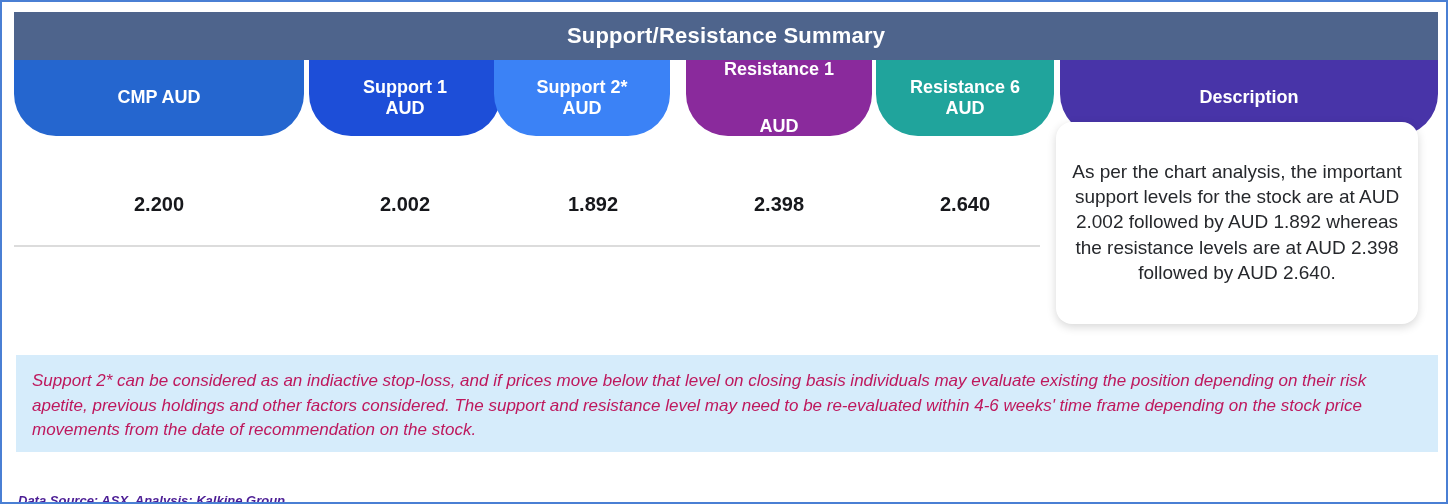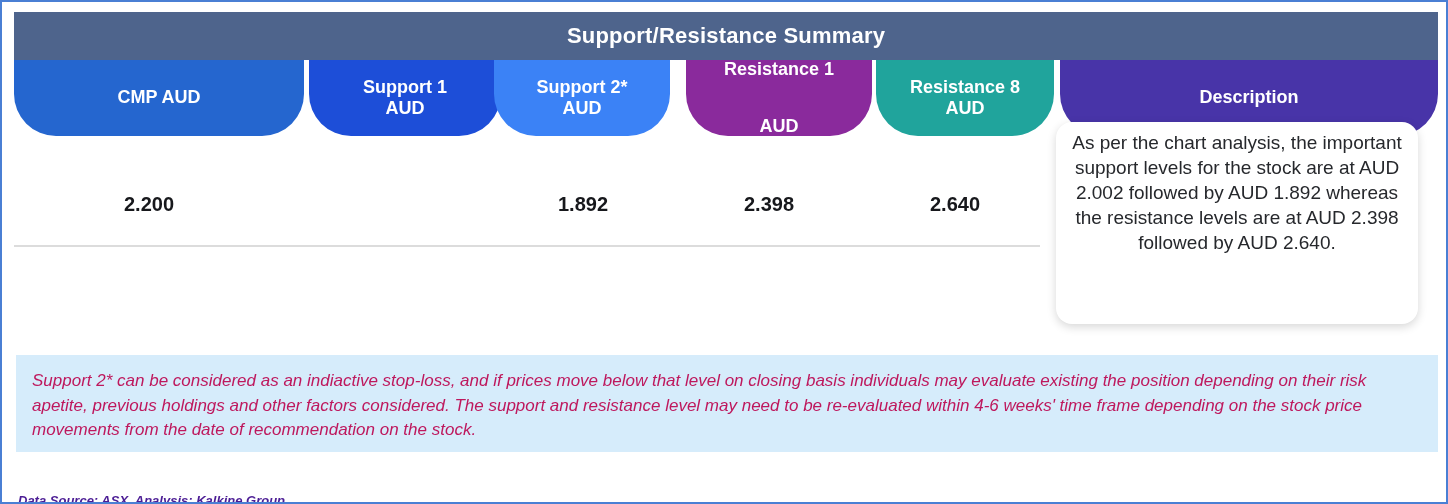--- a/index.html
+++ b/index.html
@@ -72,21 +72,21 @@
   .pill-cmp        { left: 0px;    width: 290px; background: #2566cf; }
   .pill-support1   { left: 295px;  width: 192px; background: #1d4ed8; }
   .pill-support2   { left: 480px;  width: 176px; background: #3b82f6; }
   .pill-res1       { left: 672px;  width: 186px; background: #8a2a9c; gap: 36px; }
   .pill-res2       { left: 862px;  width: 178px; background: #20a49c; }
   .pill-desc       { left: 1046px; width: 378px; background: #4834a8; }
 
   
   .data-row {
     position: absolute;
-    left: 2px;
+    left: 12px;
     top: 134px;
     width: 1026px;
     height: 110px;
   }
   .data-cell {
     position: absolute;
     top: 58px;
     text-align: center;
     color: #17181c;
     font-size: 20px;
@@ -112,20 +112,21 @@
   .desc-card {
     position: absolute;
     left: 1054px;
     top: 120px;
     width: 362px;
     height: 202px;
     background: #ffffff;
     border-radius: 16px;
     box-shadow: 0 3px 10px rgba(0,0,0,0.16);
     display: flex;
+    align-items: center;
     justify-content: center;
     padding: 8px 14px 10px 14px;
     box-sizing: border-box;
   }
   .desc-text {
     color: #26282c;
     font-size: 19px;
     line-height: 1.32;
     text-align: center;
   }
@@ -185,32 +186,33 @@
       <span>Support 2*</span>
       <span>AUD</span>
     </div>
 
     <div class="pill pill-res1">
       <span>Resistance 1</span>
       <span>AUD</span>
     </div>
 
     <div class="pill pill-res2">
-      <span>Resistance 8</span>
+      <span>Resistance 6</span>
       <span>AUD</span>
     </div>
 
     <div class="pill pill-desc">
       <span>Description</span>
     </div>
 
   </div>
 
   <div class="data-row">
     <div class="data-cell dc-cmp">2.200</div>
+    <div class="data-cell dc-support1">2.002</div>
     <div class="data-cell dc-support2">1.892</div>
     <div class="data-cell dc-res1">2.398</div>
     <div class="data-cell dc-res2">2.640</div>
   </div>
 
   <div class="row-divider"></div>
 
   <div class="desc-card">
     <div class="desc-text">As per the chart analysis, the important support levels for the stock are at AUD 2.002 followed by AUD 1.892 whereas the resistance levels are at AUD 2.398 followed by AUD 2.640.</div>
   </div>

